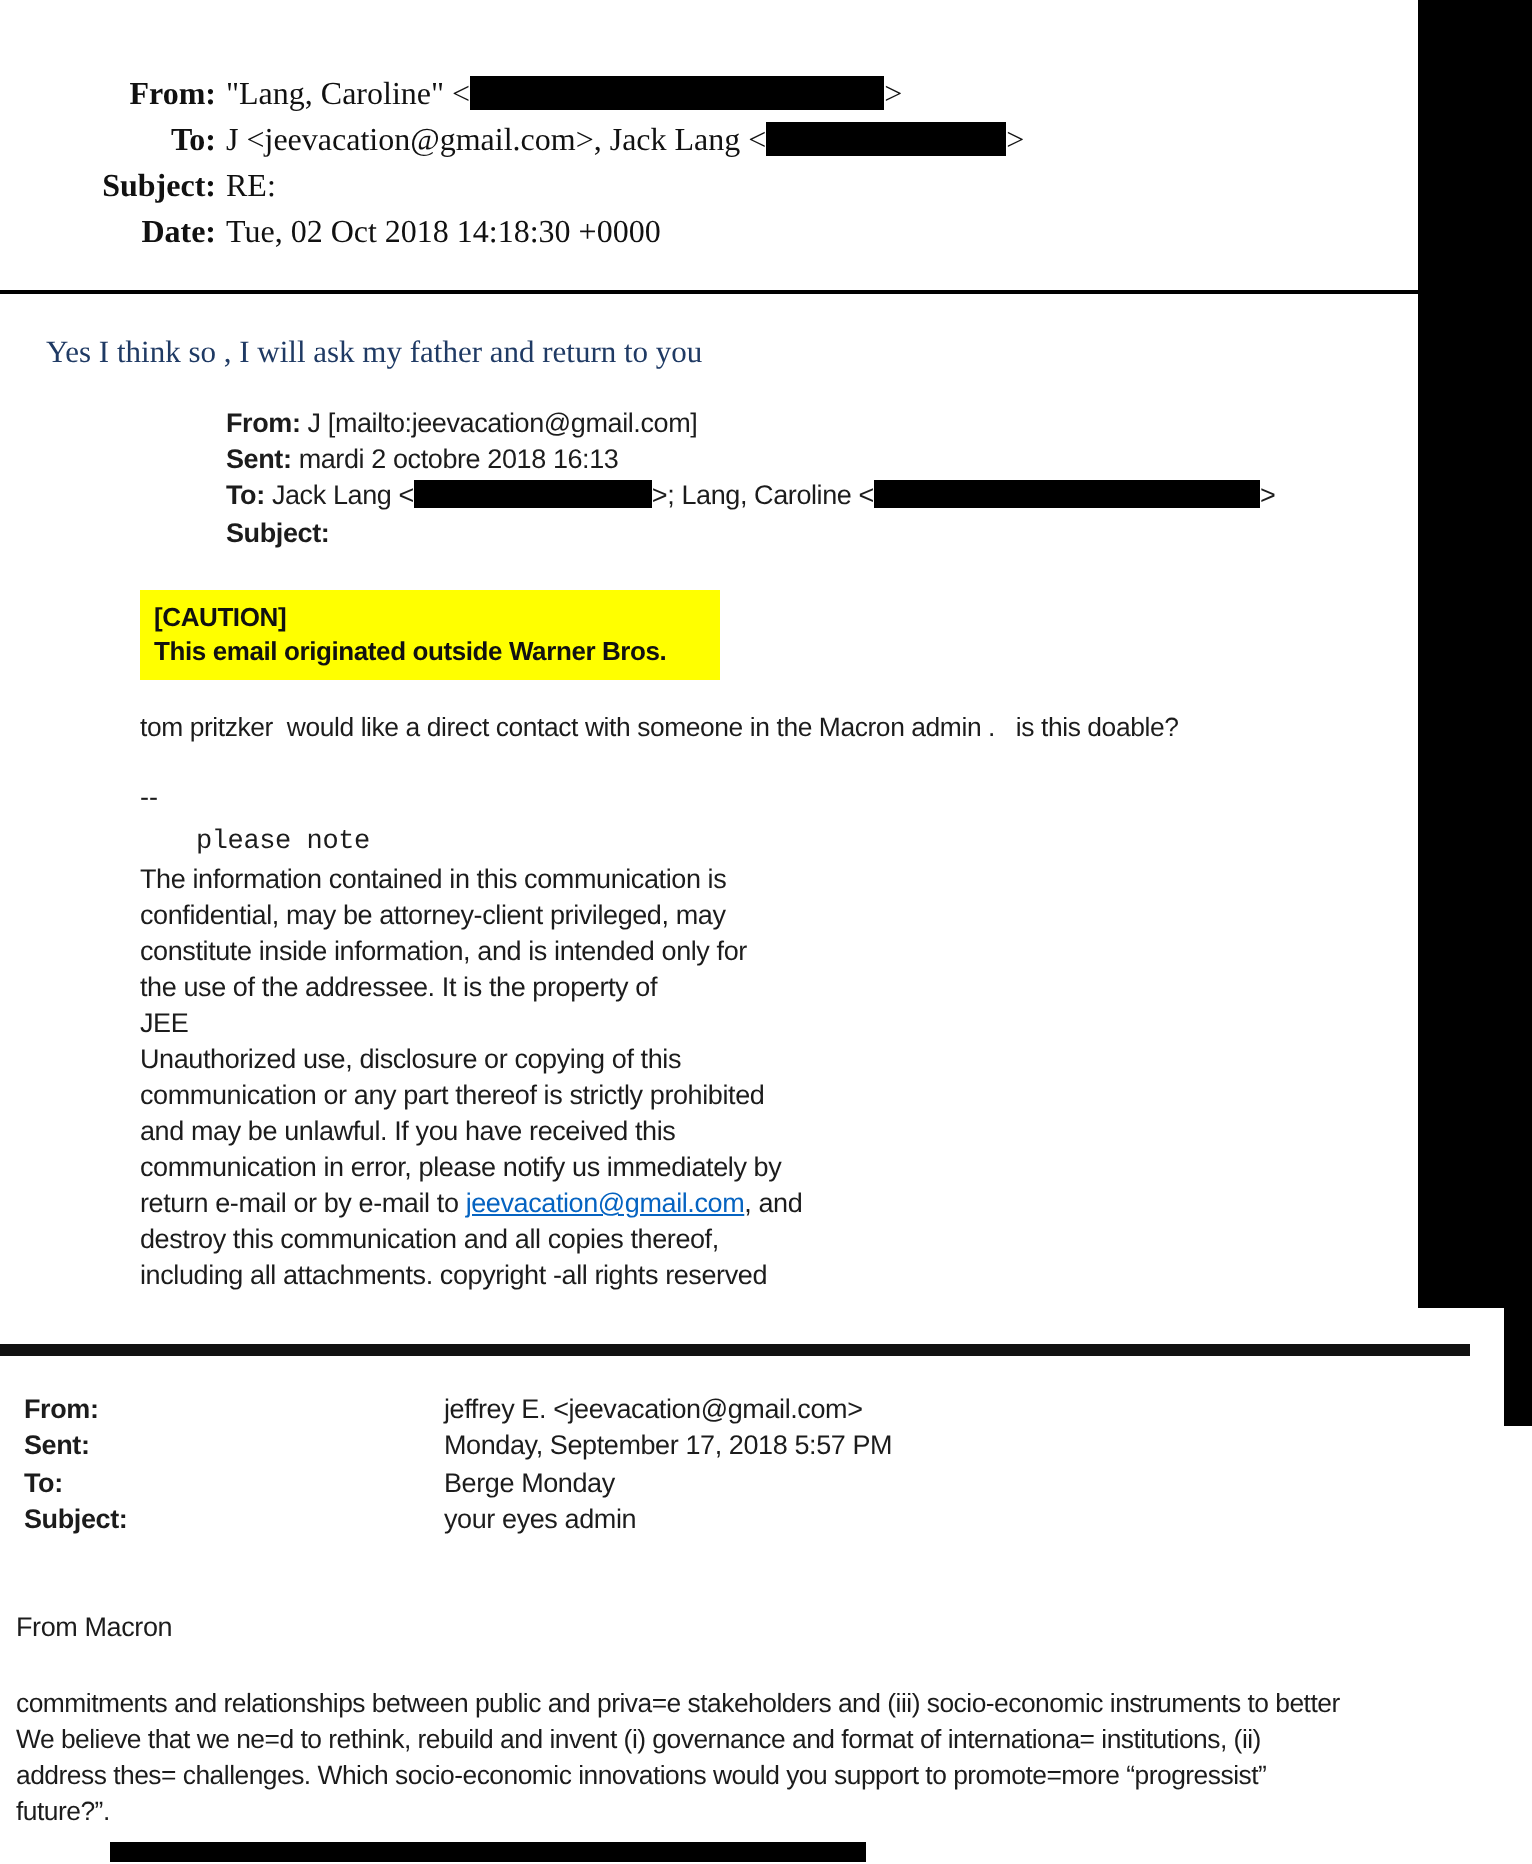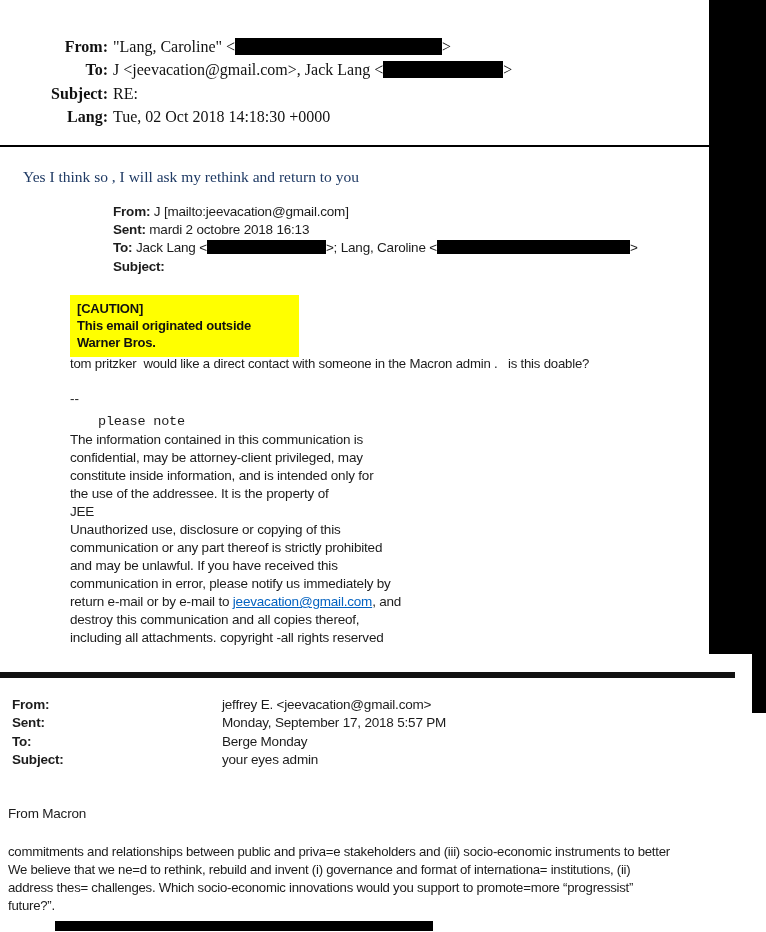--- a/index.html
+++ b/index.html
@@ -18,21 +18,21 @@
   .block-right-big{position:absolute;left:709px;top:0;width:57px;height:654px;background:#000;}
   .block-right-step{position:absolute;left:752px;top:654px;width:14px;height:59px;background:#000;}
   .block-bottom{position:absolute;left:55px;top:921px;width:378px;height:10px;background:#000;}
   
   .reply{position:absolute;left:23px;top:168px;font-family:"Liberation Serif",serif;
          font-size:15.5px;color:var(--reply-blue,#1f3a64);white-space:nowrap;}
   
   .qrow{position:absolute;left:70px;white-space:nowrap;font-size:13.5px;letter-spacing:-0.2px;color:#1c1c1c;margin-left:43px;}
   .qrow b{letter-spacing:-0.2px;}
   
-  .caution{position:absolute;left:70px;top:295px;width:229px;box-sizing:border-box;
+  .caution{position:absolute;left:70px;top:295px;width:290px;box-sizing:border-box;
            background:var(--caution-bg,#ffff00);padding:5px 7px 6px 7px;
            font-size:13px;font-weight:bold;line-height:17px;color:#111;letter-spacing:-0.2px;}
   
   .bodyline{position:absolute;left:70px;top:356px;font-size:13.2px;letter-spacing:-0.2px;
             white-space:pre;color:#1c1c1c;}
   .dash{position:absolute;left:70px;top:391px;font-size:13.5px;}
   .disclaimer{position:absolute;left:70px;top:413px;width:360px;font-size:13.5px;
               line-height:18px;letter-spacing:-0.2px;color:#1c1c1c;}
   .disclaimer .indent{padding-left:28px;font-family:Liberation Mono, monospace;}
   .disclaimer a{color:var(--link-blue,#0563c1);text-decoration:underline;}
@@ -56,26 +56,26 @@
   <div class="hdr1-row" style="top:38px;">
     <span class="hdr1-label">From:</span><span>"Lang, Caroline" &lt;</span><span class="redact h1" style="width:207px;"></span><span>&gt;</span>
   </div>
   <div class="hdr1-row" style="top:61px;">
     <span class="hdr1-label">To:</span><span>J &lt;jeevacation@gmail.com&gt;, Jack Lang &lt;</span><span class="redact h1" style="width:120px;"></span><span>&gt;</span>
   </div>
   <div class="hdr1-row" style="top:85px;">
     <span class="hdr1-label">Subject:</span><span>RE:</span>
   </div>
   <div class="hdr1-row" style="top:108px;">
-    <span class="hdr1-label">Lang:</span><span>Tue, 02 Oct 2018 14:18:30 +0000</span>
+    <span class="hdr1-label">Date:</span><span>Tue, 02 Oct 2018 14:18:30 +0000</span>
   </div>
 
   <div class="divider-thin"></div>
 
-  <div class="reply">Yes I think so , I will ask my rethink and return to you</div>
+  <div class="reply">Yes I think so , I will ask my father and return to you</div>
 
   <div class="qrow" style="top:204px;">
     <b>From:</b><span> J [mailto:jeevacation@gmail.com]</span>
   </div>
   <div class="qrow" style="top:222px;">
     <b>Sent:</b><span> mardi 2 octobre 2018 16:13</span>
   </div>
   <div class="qrow" style="top:240px;">
     <b>To:</b><span> Jack Lang &lt;</span><span class="redact h2" style="width:119px;"></span><span>&gt;; Lang, Caroline &lt;</span><span class="redact h2" style="width:193px;"></span><span>&gt;</span>
   </div>

